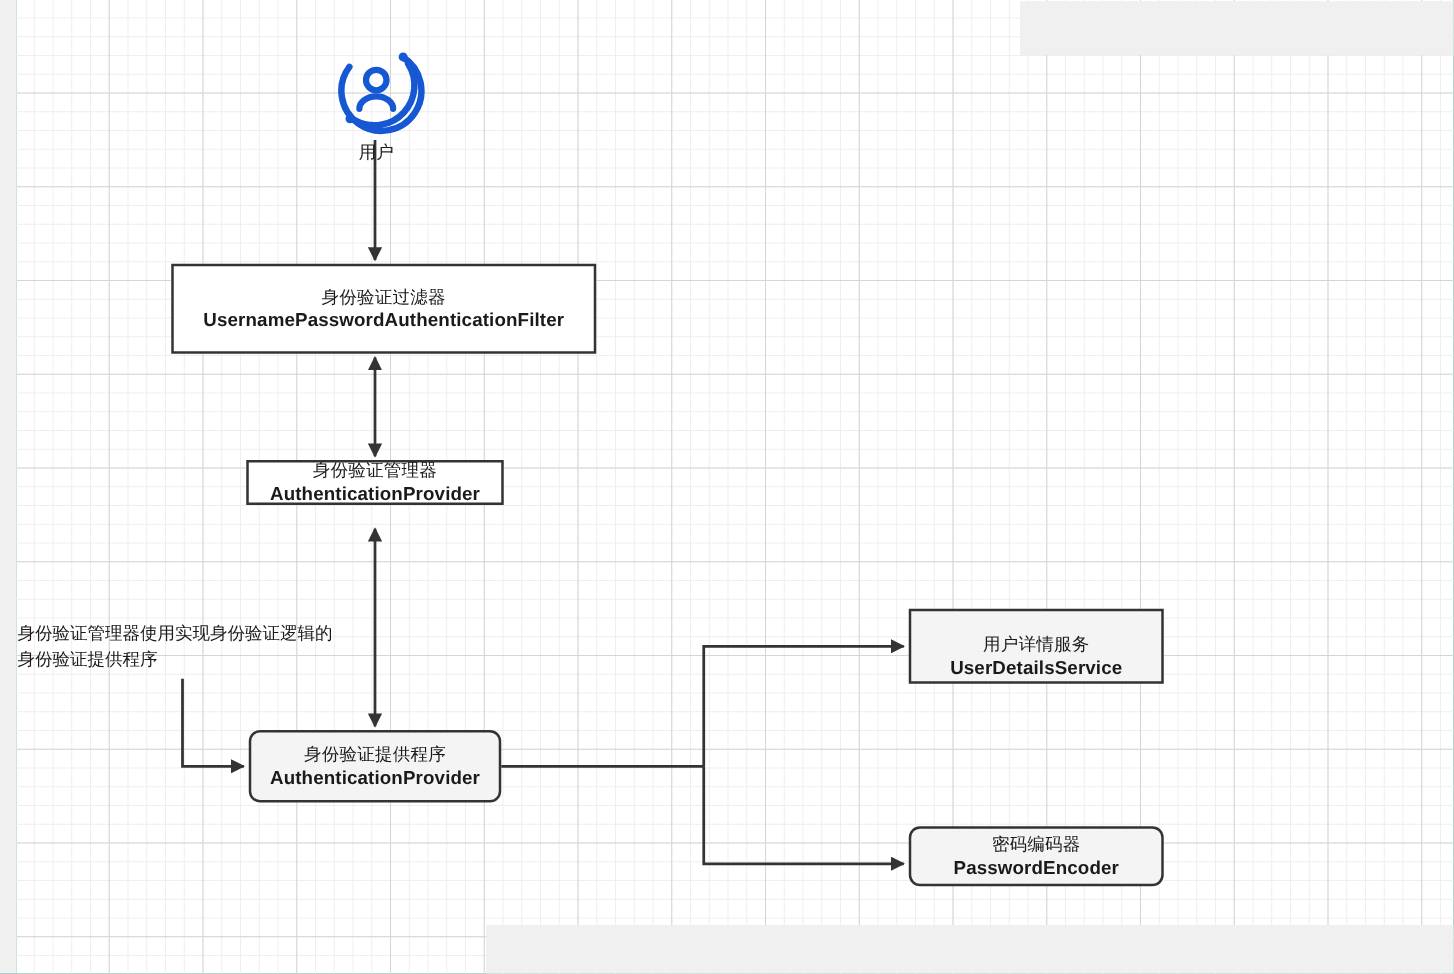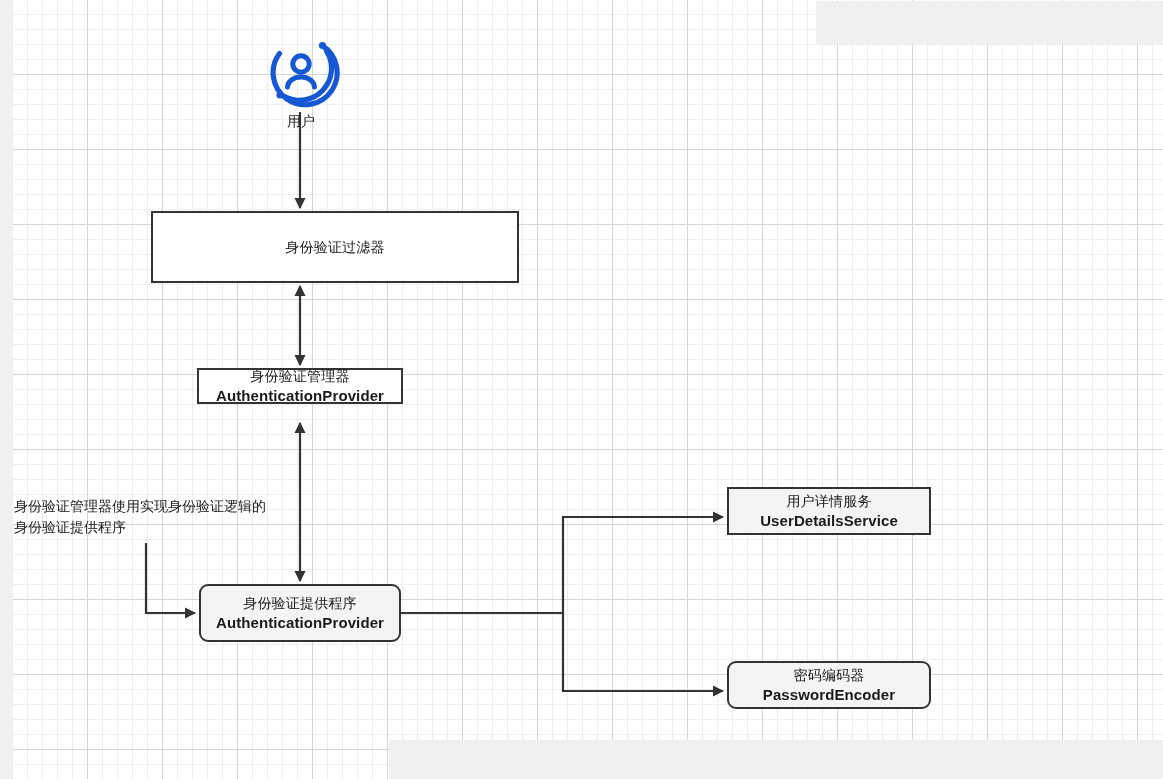--- a/index.html
+++ b/index.html
@@ -77,24 +77,24 @@
   }
   .node .en {
     font-size: 15px;
     line-height: 20px;
     font-weight: bold;
     letter-spacing: 0.1px;
   }
   .node.filled { background: #f4f4f4; }
   .node.rounded { border-radius: 9px; }
 
-  #node-filter   { left: 151px; top: 211px; width: 368px; height: 72px; }
+  #node-filter   { left: 137px; top: 211px; width: 340px; height: 72px; }
   #node-manager  { left: 197px; top: 368px; width: 206px; height: 36px; }
   #node-provider { left: 199px; top: 584px; width: 202px; height: 58px; }
-  #node-uds      { left: 727px; top: 487px; width: 204px; height: 48px; }
+  #node-uds      { left: 727px; top: 487px; width: 204px; height: 60px; justify-content: flex-end; }
   #node-encoder  { left: 727px; top: 661px; width: 204px; height: 48px; }
 
   
   #user-actor {
     position: absolute;
     left: 262px;
     top: 32px;
     width: 78px;
     height: 78px;
   }
@@ -165,20 +165,21 @@
       <circle cx="39" cy="32" r="8.2" fill="none" stroke="#1658d3" stroke-width="5"></circle>
       <path d="M 25.5 55 a 13.5 10 0 0 1 27 0" fill="none" stroke="#1658d3" stroke-width="5" stroke-linecap="round"></path>
     </svg>
   </div>
   <div id="user-label">用户</div>
 
   <div id="annotation">身份验证管理器使用实现身份验证逻辑的身份验证提供程序</div>
 
   <div class="node" id="node-filter">
     <div class="cn">身份验证过滤器</div>
+    <div class="en">UsernamePasswordAuthenticationFilter</div>
   </div>
 
   <div class="node" id="node-manager">
     <div class="cn">身份验证管理器</div>
     <div class="en">AuthenticationProvider</div>
   </div>
 
   <div class="node filled rounded" id="node-provider">
     <div class="cn">身份验证提供程序</div>
     <div class="en">AuthenticationProvider</div>

